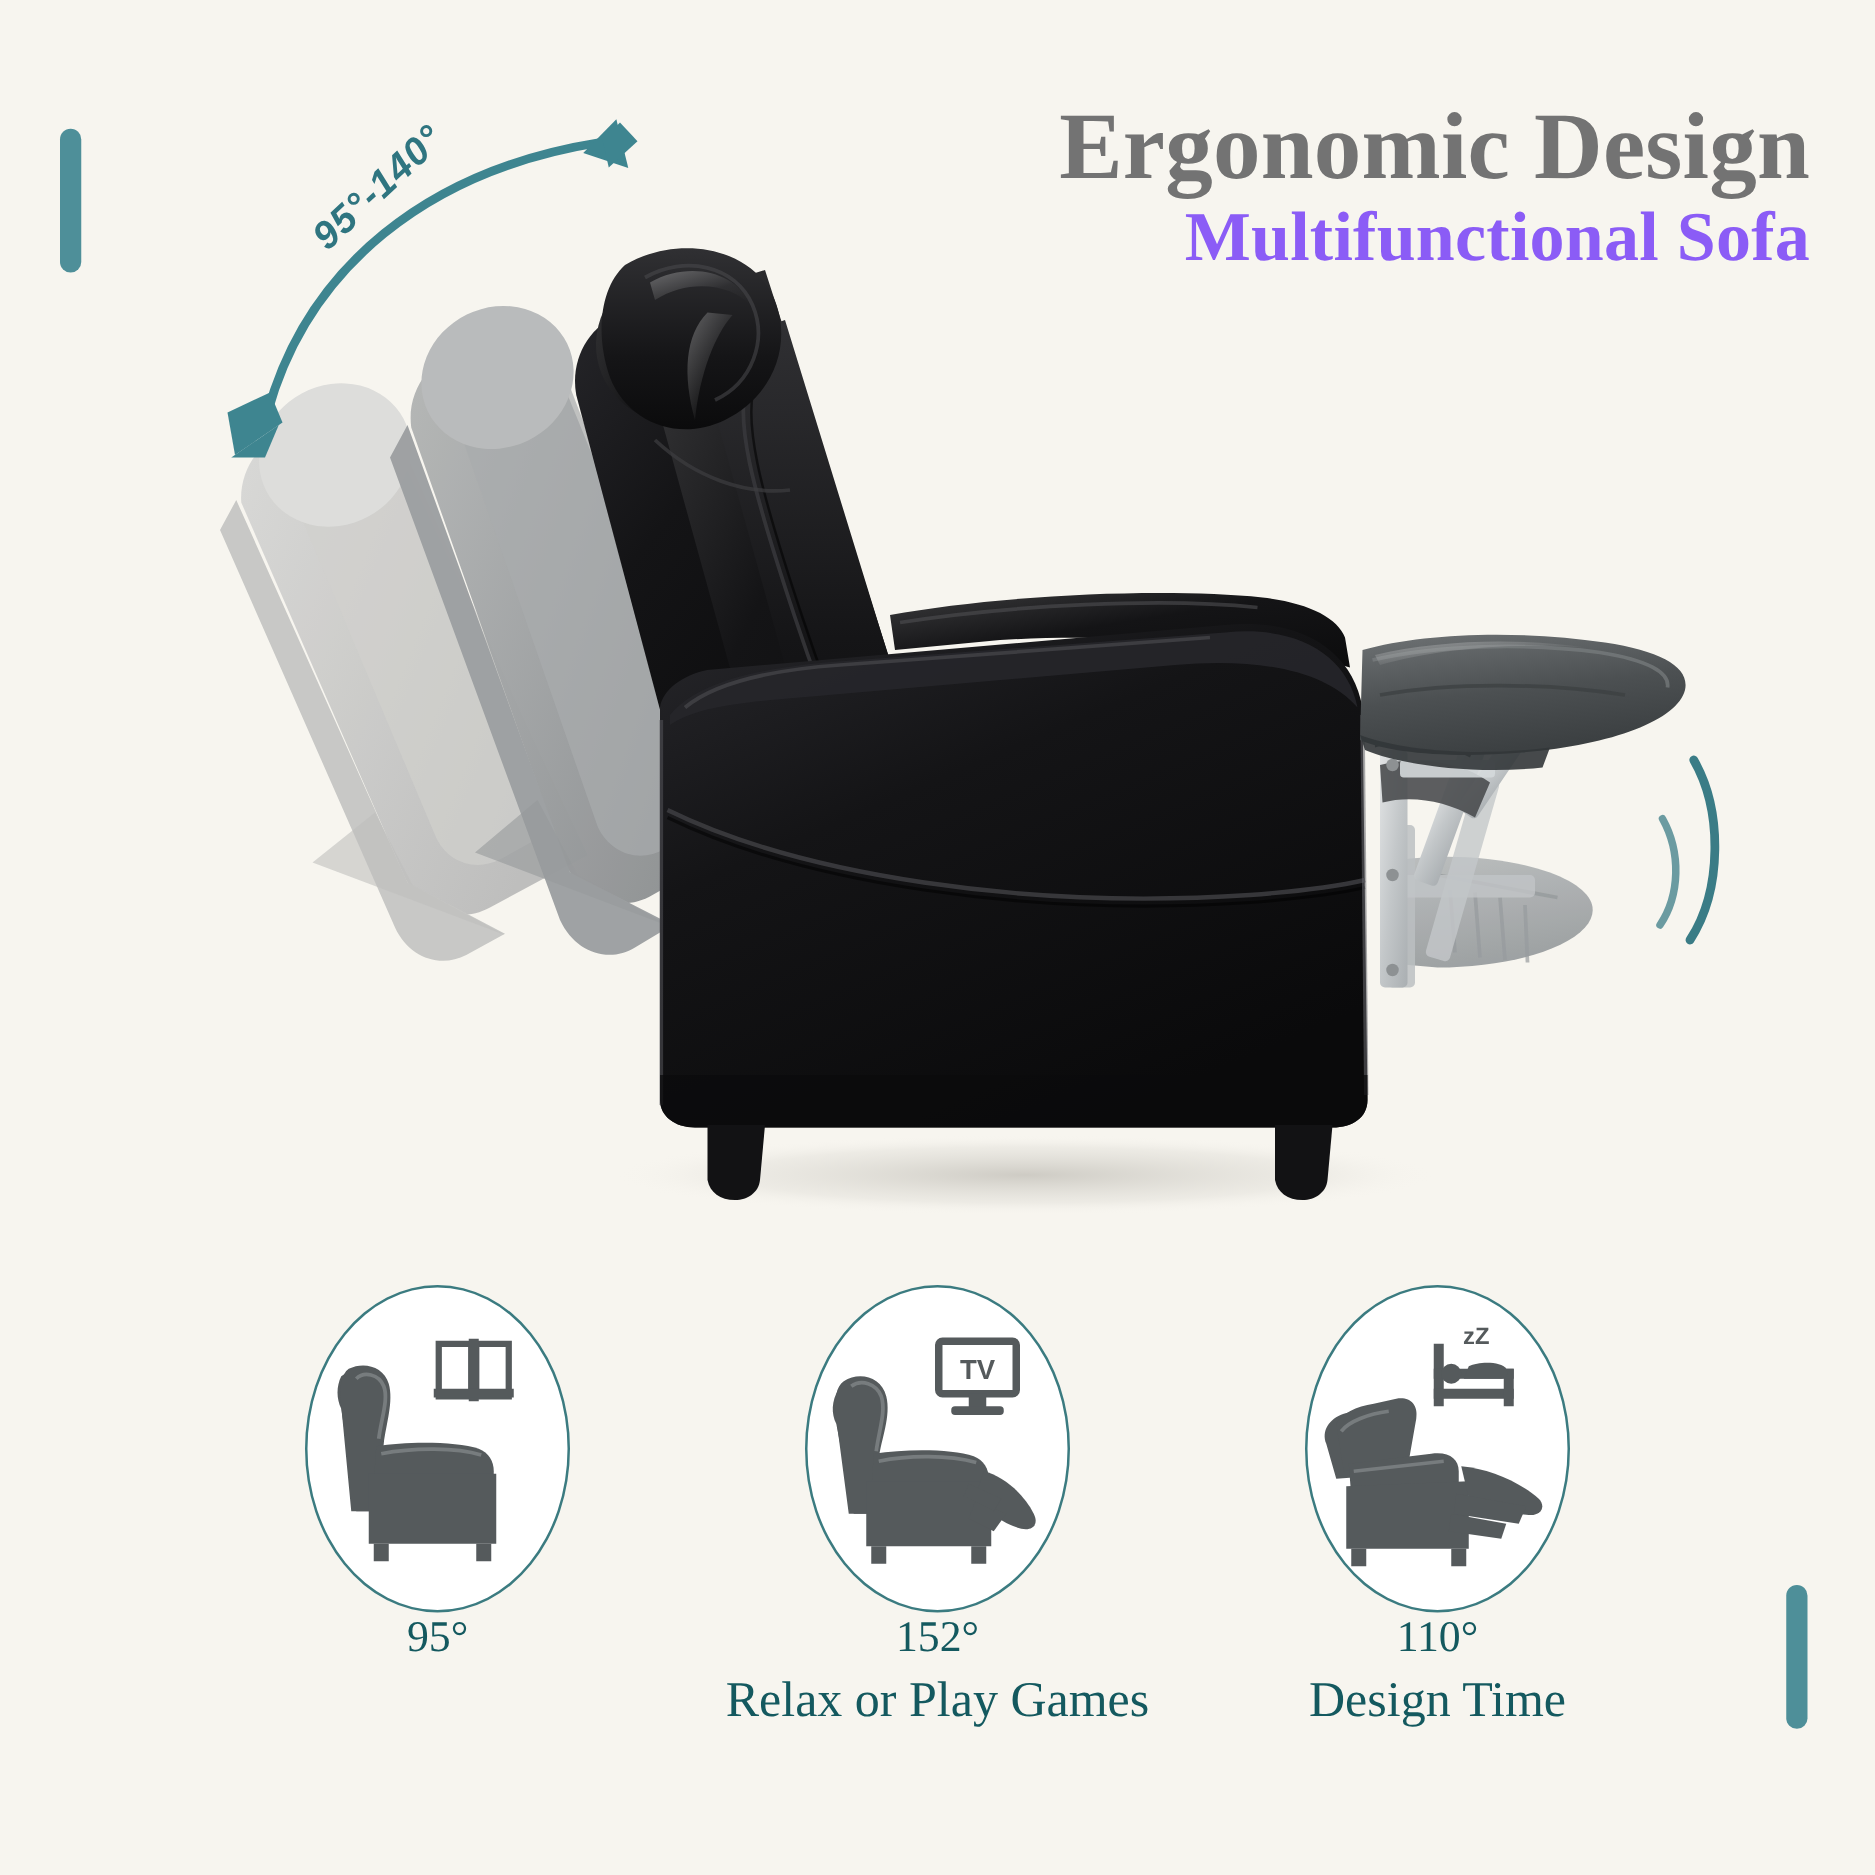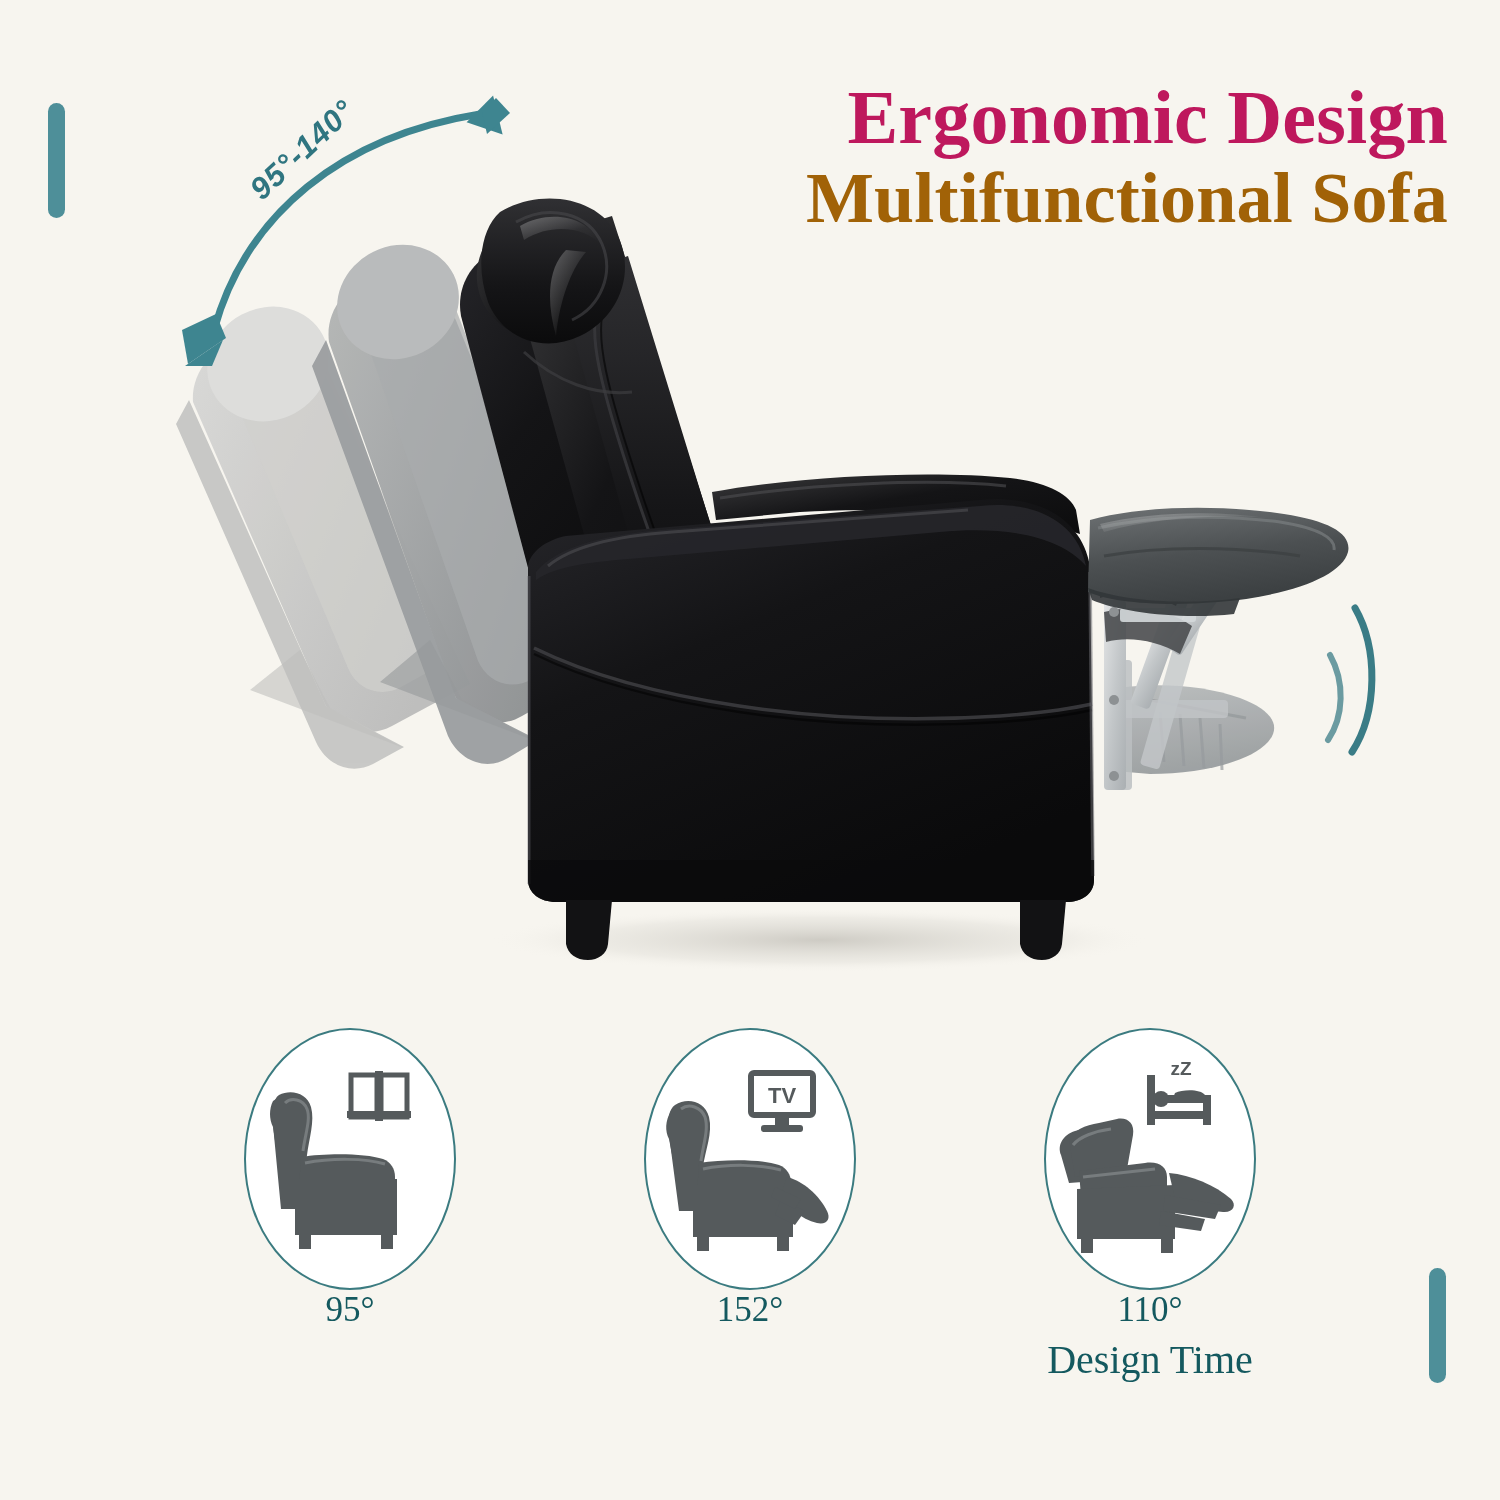--- a/index.html
+++ b/index.html
@@ -23,27 +23,27 @@
 
   
   .headline{
     position:absolute;right:52px;top:78px;
     text-align:right;
     line-height:1.04;
   }
   .headline .l1{
     display:block;
     font-size:76px;font-weight:bold;
-    color:#be185d;
+    color:#737373;
     letter-spacing:.2px;
   }
   .headline .l2{
     display:block;
-    font-size:72px;font-weight:bold;
-    color:#a16207;
+    font-size:56px;font-weight:bold;
+    color:#8b5cf6;
     letter-spacing:.2px;
     margin-top:4px;
   }
 
   
   .angle-label{
     position:absolute;
     left:243px;top:181px;
     transform:rotate(-43deg);
     transform-origin:left top;
@@ -322,20 +322,21 @@
 
           <g>
             <rect x="96" y="14" width="62" height="42" rx="3" fill="none" stroke="#555a5c" stroke-width="6"></rect>
             <rect x="120" y="56" width="14" height="12" fill="#555a5c"></rect>
             <rect x="106" y="66" width="42" height="7" rx="3" fill="#555a5c"></rect>
             <text x="127" y="44" font-family="Liberation Sans, sans-serif" font-size="22" font-weight="bold" fill="#555a5c" text-anchor="middle">TV</text>
           </g>
         </svg>
       </div>
       <div class="f-angle">152°</div>
+      <div class="f-caption">Relax or Play Games</div>
     </div>
 
     <div class="feature">
       <div class="f-circle">
         <svg width="190" height="200" viewBox="0 0 190 200">
           <g fill="#555a5c">
 
             <path d="M6,96 C2,86 8,76 20,72 L58,62 C70,60 78,68 76,80 L68,120 L14,124 Z"></path>
             <path d="M14,80 C18,72 30,66 44,64 L62,60 C72,58 80,64 78,76 L72,110 L20,118 Z"></path>
             <path d="M24,112 L90,104 C104,102 112,108 112,118 L112,132 L26,138 Z"></path>

